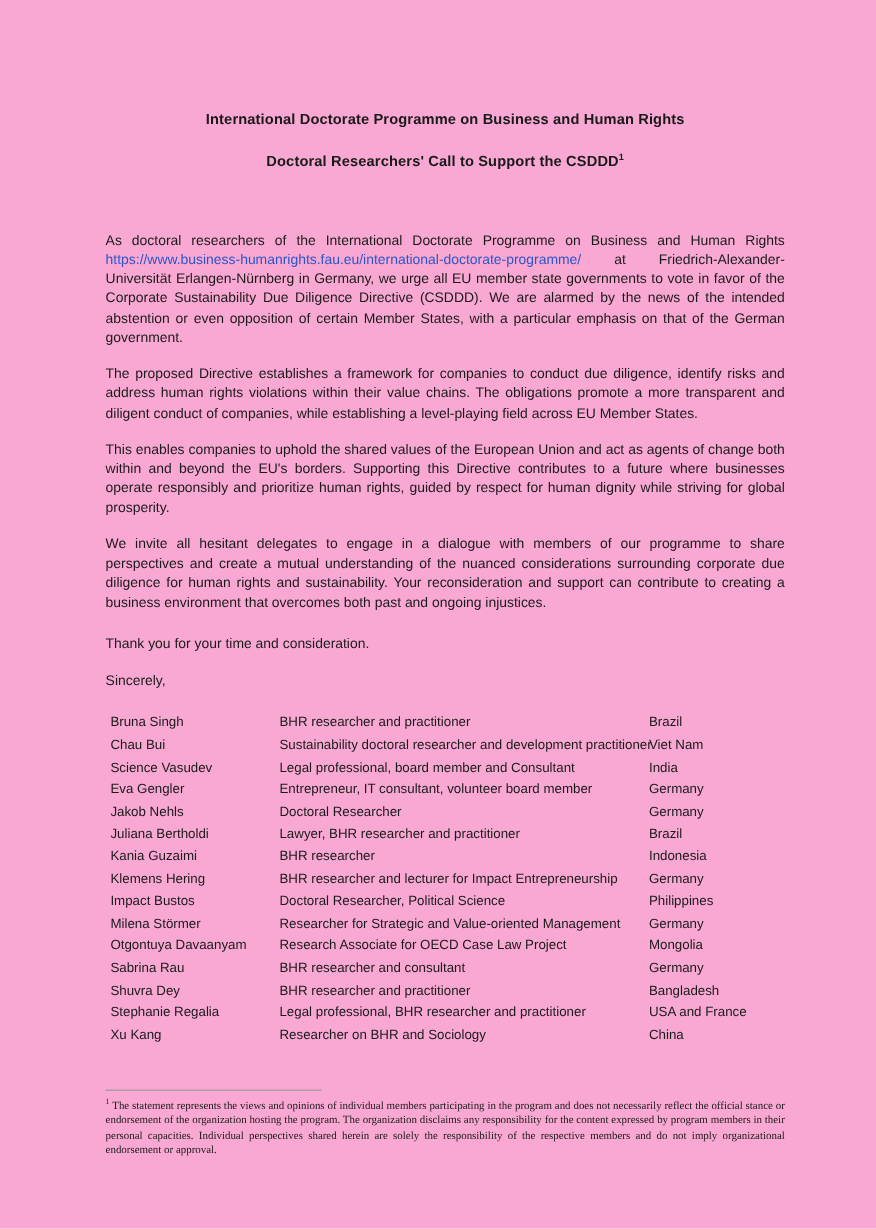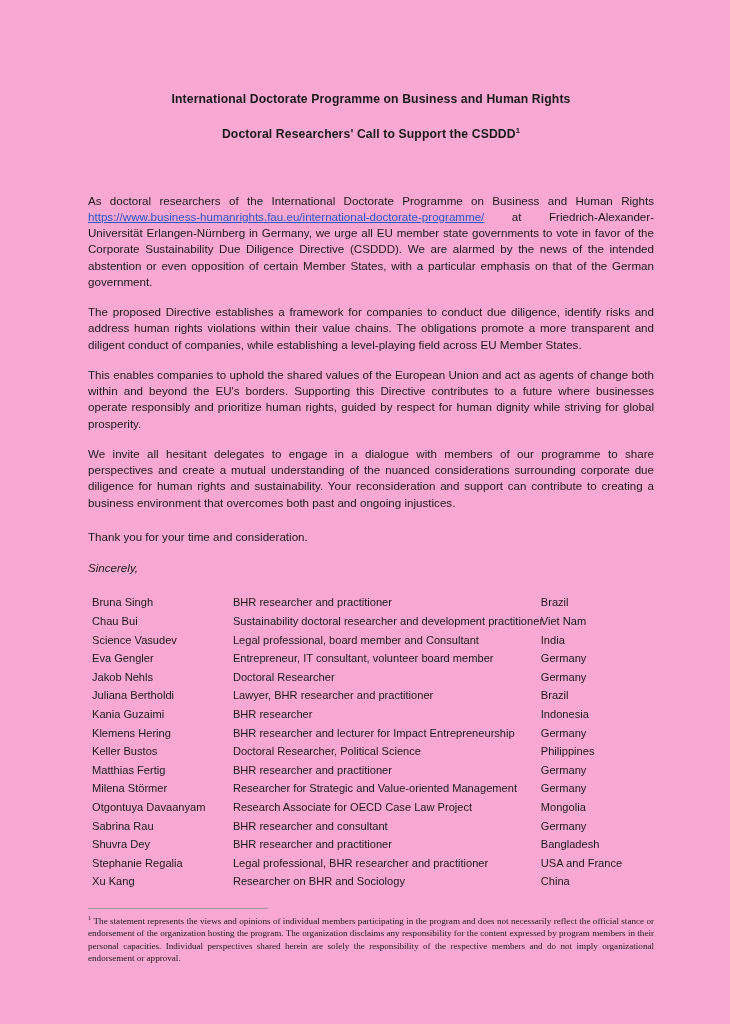--- a/index.html
+++ b/index.html
@@ -60,30 +60,29 @@
   p.para {
     font-size: 11.6px;
     line-height: 16.25px;
     text-align: justify;
     margin: 0 0 14px 0;
     hyphens: none;
   }
   p.para:last-child { margin-bottom: 0; }
   .link {
     color: #2a56c6;
-    text-decoration: underline;
     cursor: pointer;
   }
   .plain-line {
     font-size: 11.6px;
     line-height: 16.25px;
     margin: 0;
   }
   .thanks { padding-top: 4px; }
-  .sincerely { padding-top: 15px; font-style: italic; }
+  .sincerely { padding-top: 15px; }
 
   
   .sig-table {
     margin-top: 17px;
     border-collapse: collapse;
     width: 100%;
     table-layout: fixed;
   }
   .sig-table td {
     font-size: 11.1px;
@@ -185,28 +184,23 @@
               <td class="col-name">Kania Guzaimi</td>
               <td class="col-role">BHR researcher</td>
               <td class="col-country">Indonesia</td>
             </tr>
             <tr>
               <td class="col-name">Klemens Hering</td>
               <td class="col-role">BHR researcher and lecturer for Impact Entrepreneurship</td>
               <td class="col-country">Germany</td>
             </tr>
             <tr>
-              <td class="col-name">Keller Bustos</td>
+              <td class="col-name">Impact Bustos</td>
               <td class="col-role">Doctoral Researcher, Political Science</td>
               <td class="col-country">Philippines</td>
-            </tr>
-            <tr>
-              <td class="col-name">Matthias Fertig</td>
-              <td class="col-role">BHR researcher and practitioner</td>
-              <td class="col-country">Germany</td>
             </tr>
             <tr>
               <td class="col-name">Milena Störmer</td>
               <td class="col-role">Researcher for Strategic and Value-oriented Management</td>
               <td class="col-country">Germany</td>
             </tr>
             <tr>
               <td class="col-name">Otgontuya Davaanyam</td>
               <td class="col-role">Research Associate for OECD Case Law Project</td>
               <td class="col-country">Mongolia</td>

